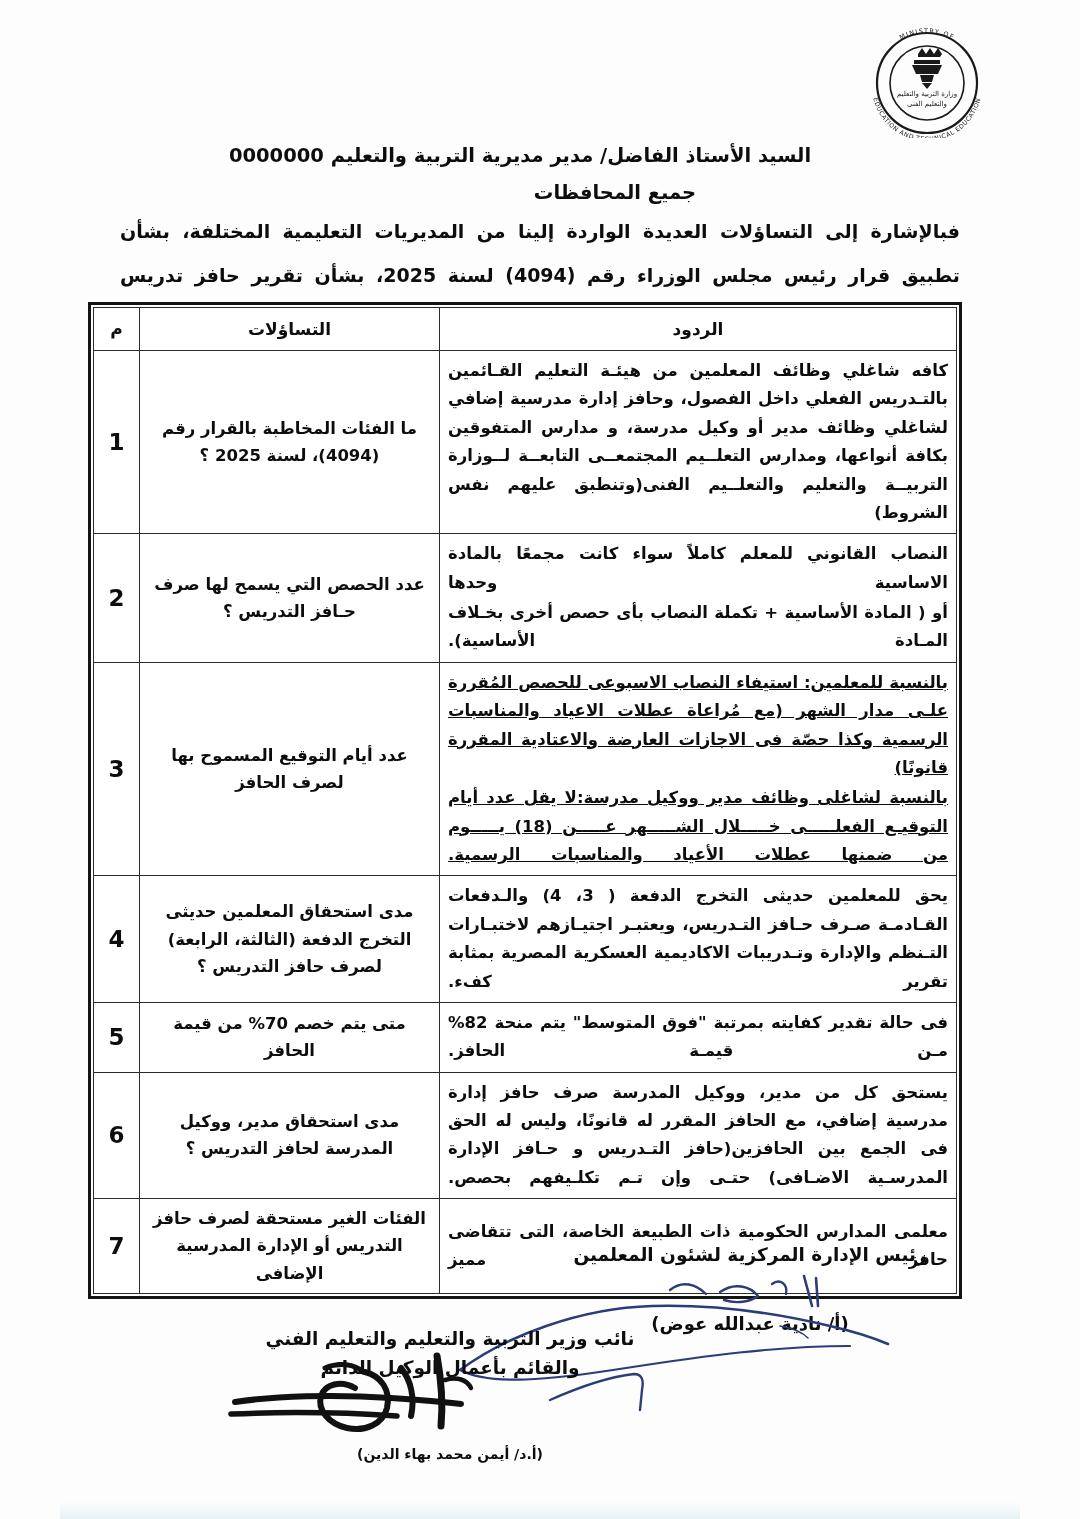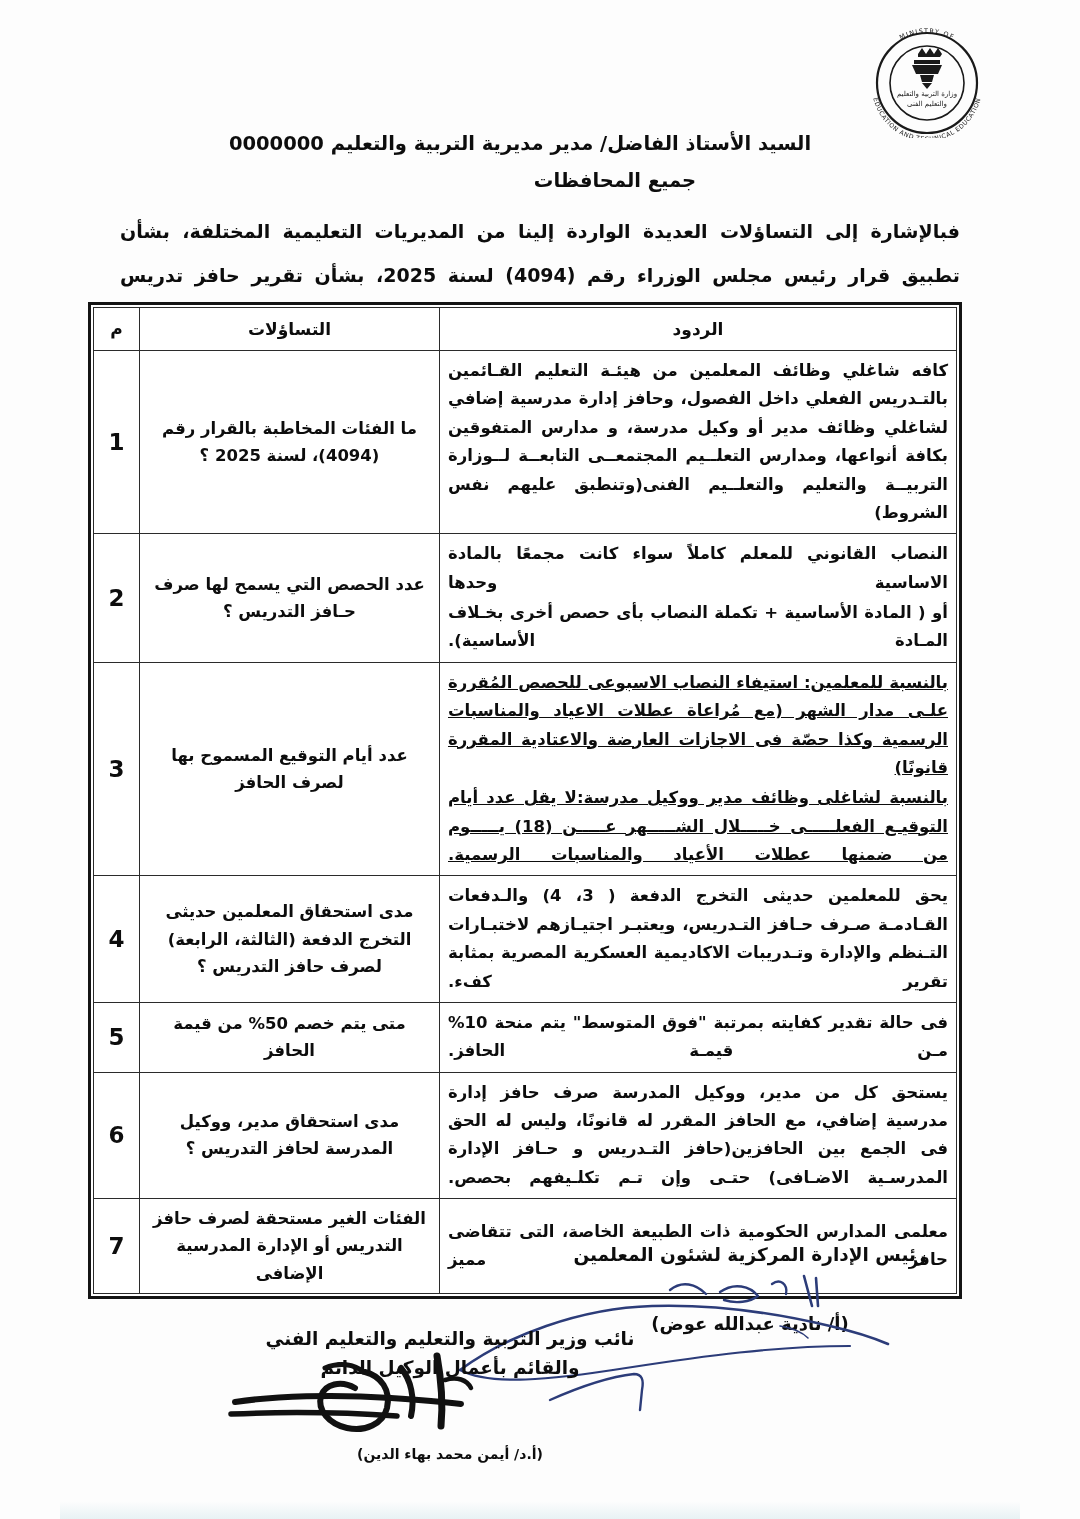--- a/index.html
+++ b/index.html
@@ -28,21 +28,21 @@
     top: 26px;
     right: 78px;
     width: 150px;
     height: 112px;
   }
   .logo-wrap svg { display: block; width: 100%; height: 100%; }
 
   
   .addr-block {
     position: absolute;
-    top: 129px;
+    top: 141px;
     right: 120px;
     left: 120px;
     text-align: center;
   }
   .addr-line1 {
     font-size: 19.5px;
     font-weight: bold;
     letter-spacing: 0px;
     line-height: 1.5;
     margin-right: 40px;
@@ -270,23 +270,23 @@
         <tr>
           <td class="a">
             <p>يحق للمعلمين حديثى التخرج الدفعة ( 3، 4) والـدفعات القـادمـة صـرف حـافز التـدريس، ويعتبـر اجتيـازهم لاختبـارات التـنظم والإدارة وتـدريبات الاكاديمية العسكرية المصرية بمثابة تقرير كفء.</p>
           </td>
           <td class="q">مدى استحقاق المعلمين حديثى التخرج الدفعة (الثالثة، الرابعة) لصرف حافز التدريس ؟</td>
           <td class="num">4</td>
         </tr>
 
         <tr>
           <td class="a">
-            <p>فى حالة تقدير كفايته بمرتبة "فوق المتوسط" يتم منحة 10% مـن قيمـة الحافز.</p>
-          </td>
-          <td class="q">متى يتم خصم 50% من قيمة الحافز</td>
+            <p>فى حالة تقدير كفايته بمرتبة "فوق المتوسط" يتم منحة 82% مـن قيمـة الحافز.</p>
+          </td>
+          <td class="q">متى يتم خصم 70% من قيمة الحافز</td>
           <td class="num">5</td>
         </tr>
 
         <tr>
           <td class="a">
             <p>يستحق كل من مدير، ووكيل المدرسة صرف حافز إدارة مدرسية إضافي، مع الحافز المقرر له قانونًا، وليس له الحق فى الجمع بين الحافزين(حافز التـدريس و حـافز الإدارة المدرسـية الاضـافى) حتـى وإن تـم تكلـيفهم بحصص.</p>
           </td>
           <td class="q">مدى استحقاق مدير، ووكيل المدرسة لحافز التدريس ؟</td>
           <td class="num">6</td>
         </tr>

